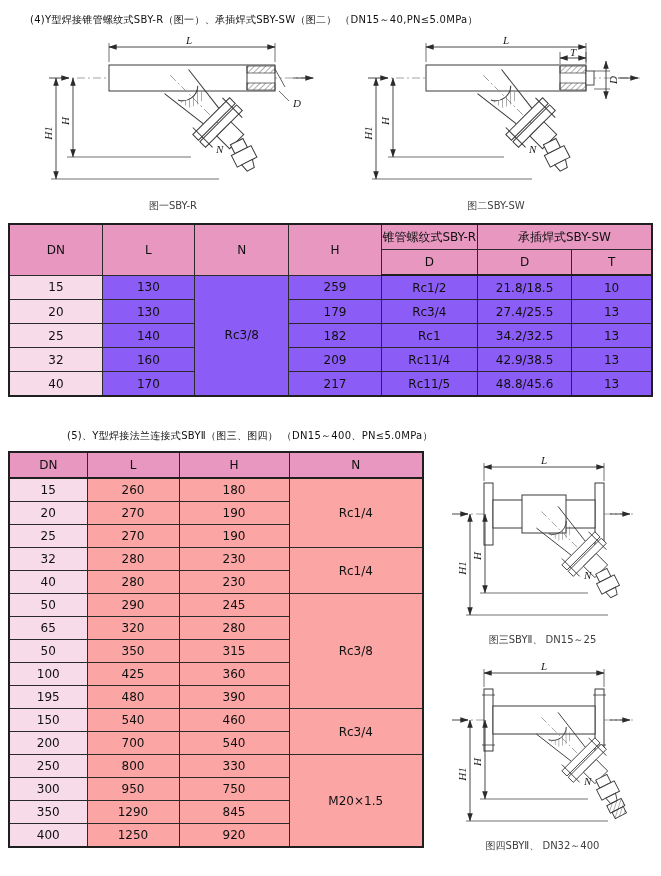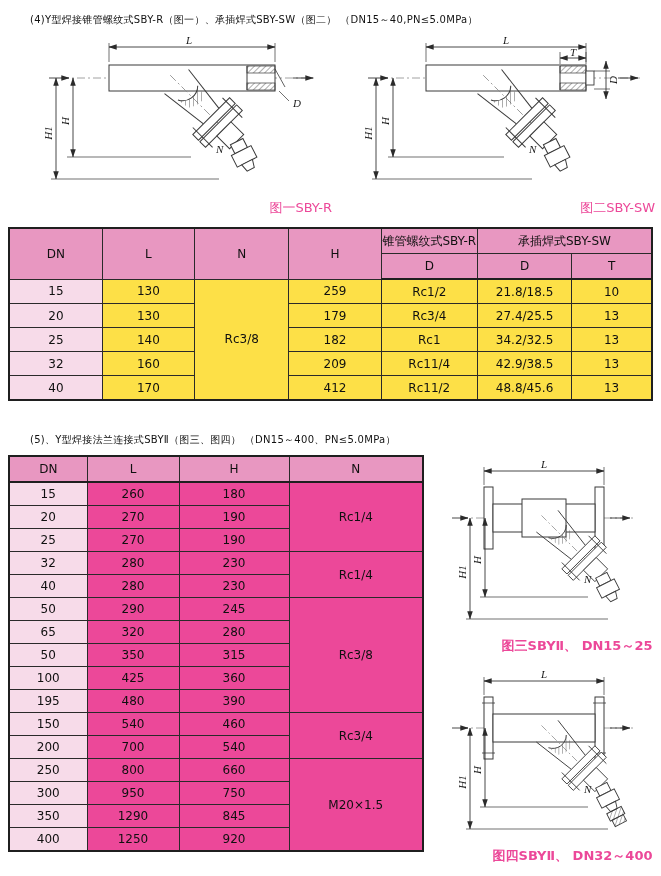--- a/index.html
+++ b/index.html
@@ -1,41 +1,41 @@
 <!DOCTYPE html>
 <html style="--header-bg: #e897c1; --dn-bg: #f7dbe9; --line: #1f1f1f;"><head>
 <meta charset="utf-8">
 <style>
   html,body{margin:0;padding:0;background:#ffffff;}
   body{
     width:661px;height:876px;overflow:hidden;position:relative;
     font-family:"DejaVu Sans","Liberation Sans",sans-serif;color:#111;
   }
   .sec-title{font-size:10px;color:#111;padding:13px 0 0 30px;letter-spacing:.3px;}
-  .sec-title.second{padding-top:32px;}
+  .sec-title.second{padding-top:32px;margin-left:37px;}
   
   .figrow{display:flex;justify-content:space-between;padding:4px 6px 0 14px;}
   .figbox{width:318px;text-align:center;}
   .figbox svg{display:block;margin:0 auto;}
-  .figcaption{font-size:13px;margin-top:0;color:#ec4899;text-align:right;}
+  .figcaption{font-size:10px;margin-top:0;color:#404040;}
   
   table{border-collapse:collapse;table-layout:fixed;font-size:12px;color:#101010;}
   .dtable{border:2px solid var(--line,#1f1f1f);margin-left:8px;}
   .dtable th,.dtable td{border:1px solid #2a2a2a;text-align:center;font-weight:normal;padding:0;}
   .dtable thead th{background:var(--header-bg,#e897c1);height:24px;}
   .dtable thead tr:last-child th{border-bottom:2px solid #1f1f1f;}
   .t1 thead th{height:24px;}
-  .t1 td{height:23px;background:#fde047;}
-  .t2 td{height:22px;background:#ec4899;}
+  .t1 td{height:23px;background:#8b5cf6;}
+  .t2 td{height:22px;background:#fca5a5;}
   .dtable td.dncol{background:var(--dn-bg,#f7dbe9);}
   .t1{width:645px;margin-top:10px;}
   .t2{width:414px;}
   .bottomrow{display:flex;align-items:flex-start;margin-top:8px;}
   .rightcol{flex:1;display:flex;flex-direction:column;align-items:center;padding-top:2px;}
-  .rightcol .figcaption{margin-top:2px;font-weight:bold;}
+  .rightcol .figcaption{margin-top:2px;}
   .dimtxt{font-family:"Liberation Serif","DejaVu Serif",serif;font-style:italic;font-size:11px;fill:#1c1c1c;}
 </style>
 </head>
 <body>
 
 <svg width="0" height="0" style="position:absolute" aria-hidden="true">
   <defs>
     <marker id="dimA" viewBox="0 0 10 10" refX="9.5" refY="5" markerWidth="9" markerHeight="9" orient="auto-start-reverse">
       <path d="M0,1.6 L10,5 L0,8.4 z" fill="#2b2b2b"></path>
     </marker>
@@ -205,22 +205,22 @@
       <td class="dncol">32</td>
       <td>160</td>
       <td>209</td>
       <td>Rc11/4</td>
       <td>42.9/38.5</td>
       <td>13</td>
     </tr>
     <tr>
       <td class="dncol">40</td>
       <td>170</td>
-      <td>412</td>
-      <td>Rc11/2</td>
+      <td>217</td>
+      <td>Rc11/5</td>
       <td>48.8/45.6</td>
       <td>13</td>
     </tr>
   </tbody>
 </table>
 
 <div class="sec-title second">(5)、Y型焊接法兰连接式SBYⅡ（图三、图四） （DN15～400、PN≤5.0MPa）</div>
 
 <div class="bottomrow">
 
@@ -300,21 +300,21 @@
         <td rowspan="2">Rc3/4</td>
       </tr>
       <tr>
         <td class="dncol">200</td>
         <td>700</td>
         <td>540</td>
       </tr>
       <tr>
         <td class="dncol">250</td>
         <td>800</td>
-        <td>660</td>
+        <td>330</td>
         <td rowspan="4">M20×1.5</td>
       </tr>
       <tr>
         <td class="dncol">300</td>
         <td>950</td>
         <td>750</td>
       </tr>
       <tr>
         <td class="dncol">350</td>
         <td>1290</td>

